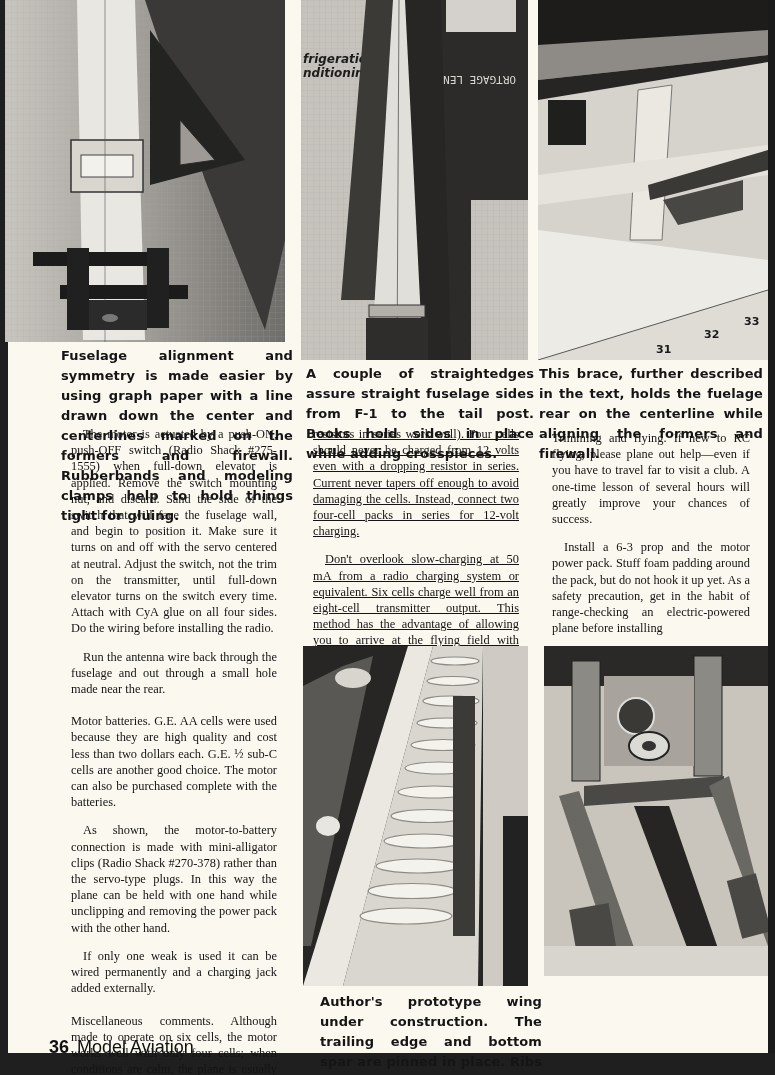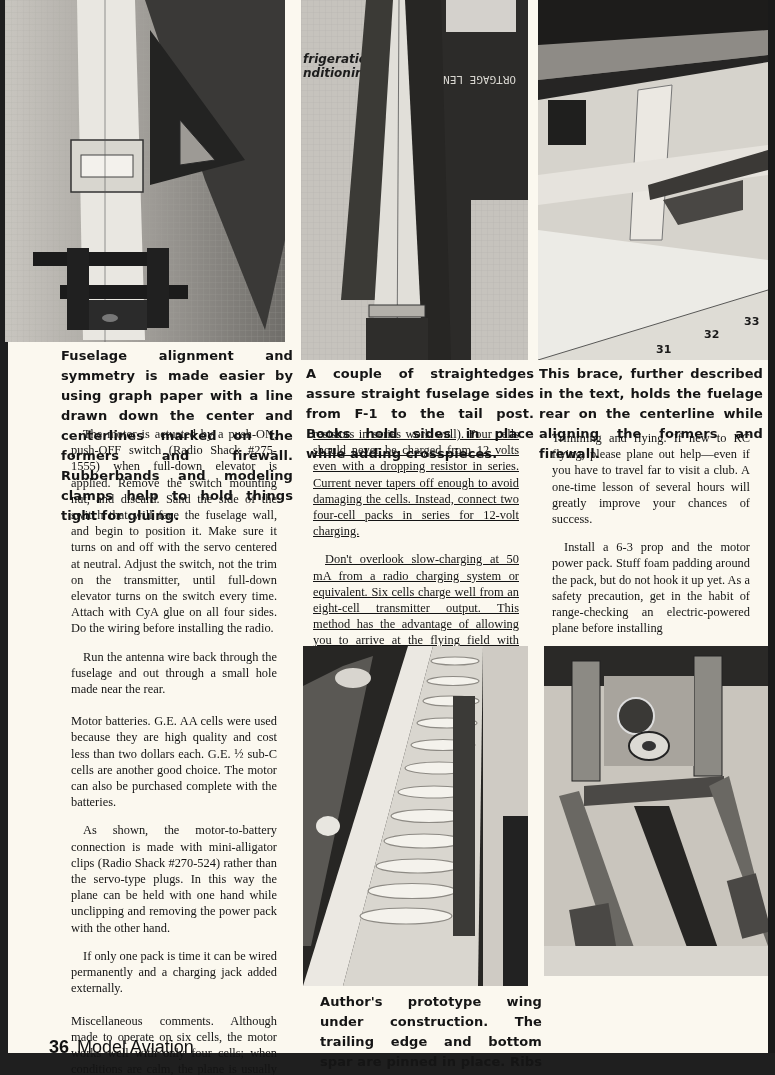--- a/index.html
+++ b/index.html
@@ -99,22 +99,22 @@
       <text x="206" y="325" font-family="DejaVu Sans, sans-serif" font-weight="bold" font-size="11" fill="#1a1a1a">33</text>
     </svg>
   </div>
   <div class="sep" style="left:760px;top:0;width:8px;height:1053px;"></div>
   <div class="caption" style="left:531px;top:364px;width:224px;">This brace, further described in the text, holds the fuelage rear on the centerline while aligning the formers and firewall.</div>
 
   <div class="col" style="left:51px;top:414px;width:230px;">
     <p>The motor is actuated by a push-ON, push-OFF switch (Radio Shack #275-1555) when full-down elevator is applied. Remove the switch mounting nut, and discard. Sand the side of the switch that will face the fuselage wall, and begin to position it. Make sure it turns on and off with the servo centered at neutral. Adjust the switch, not the trim on the transmitter, until full-down elevator turns on the switch every time. Attach with CyA glue on all four sides. Do the wiring before installing the radio.</p>
     <p>Run the antenna wire back through the fuselage and out through a small hole made near the rear.</p>
     <p class="noindent gap"><b>Motor batteries.</b> <span>G.E. AA cells were used because they are high quality and cost less than two dollars each. G.E. ½ sub-C cells are another good choice. The motor can also be purchased complete with the batteries.</span></p>
-    <p>As shown, the motor-to-battery connection is made with mini-alligator clips (Radio Shack #270-524) rather than the servo-type plugs. In this way the plane can be held with one hand while unclipping and removing the power pack with the other hand.</p>
-    <p>If only one pack is time it can be wired permanently and a charging jack added externally.</p>
+    <p>As shown, the motor-to-battery connection is made with mini-alligator clips (Radio Shack #270-378) rather than the servo-type plugs. In this way the plane can be held with one hand while unclipping and removing the power pack with the other hand.</p>
+    <p>If only one weak is used it can be wired permanently and a charging jack added externally.</p>
     <p class="noindent gap"><b>Miscellaneous comments.</b> <span>Although made to operate on six cells, the motor works well with only four cells; when conditions are calm, the plane is usually flown that way. With four cells the weight goes down about 1¾ oz., and a flatter glide results; total powered altitude is about the same (it just takes longer to get there). Since less current is consumed, the run is a minute or so longer.</span></p>
     <p>When charged from a 12-volt source, six cells should have a resistor in series with it (two Radio Shack #271-311 1-ohm, 10-watt</p>
   </div>
 
   <div class="col" style="left:293px;top:414px;width:230px;text-decoration:underline;">
     <p class="noindent">resistors in series work well). Four cells should never be charged from 12 volts even with a dropping resistor in series. Current never tapers off enough to avoid damaging the cells. Instead, connect two four-cell packs in series for 12-volt charging.</p>
     <p>Don't overlook slow-charging at 50 mA from a radio charging system or equivalent. Six cells charge well from an eight-cell transmitter output. This method has the advantage of allowing you to arrive at the flying field with several pre-charged packs.</p>
     <p>Don't overlook the condition of your charging battery. If you are getting poor performance from your system, suspect a weak charging battery first.</p>
   </div>
 

